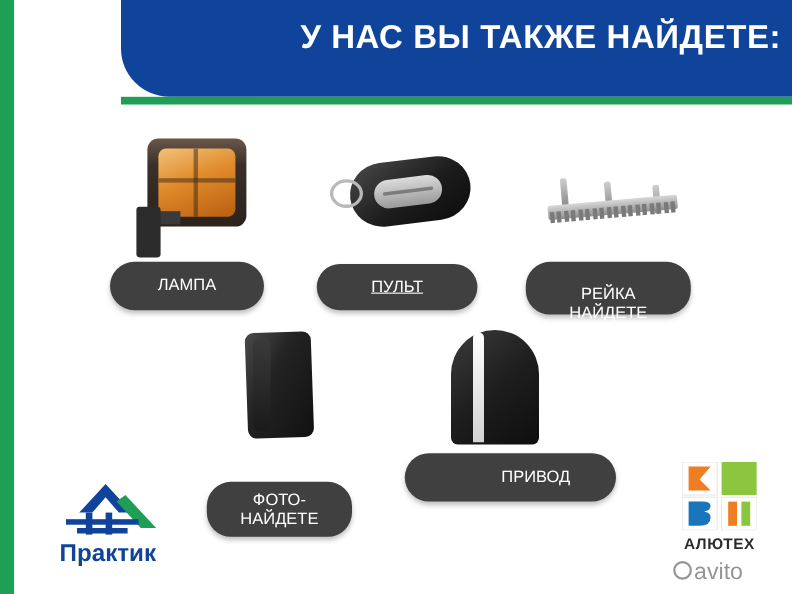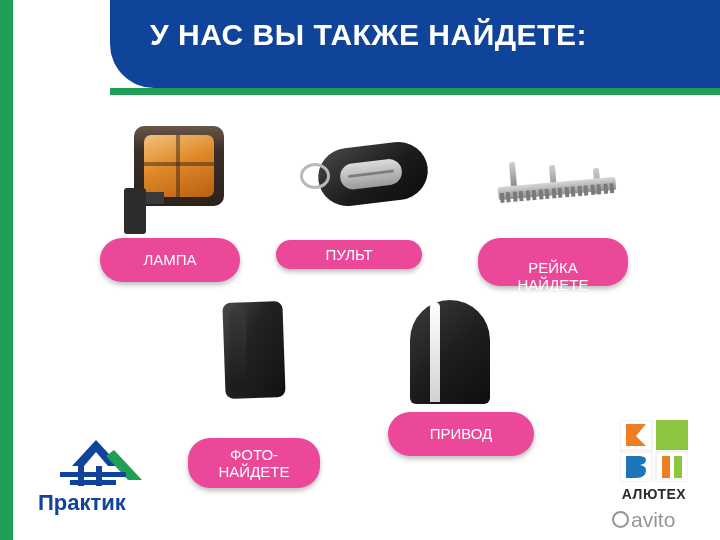--- a/index.html
+++ b/index.html
@@ -57,42 +57,42 @@
   }
   .header-title {
     position: absolute;
     left: 150px;
     top: 18px;
     width: 560px;
     color: #ffffff;
     font-size: 30px;
     font-weight: bold;
     letter-spacing: 0.5px;
-    text-align: left;
+    text-align: right;
     line-height: 34px;
   }
   .label {
     position: absolute;
-    background: #ec4899;
+    background: #404040;
     color: #ffffff;
     border-radius: 22px;
     font-size: 15px;
     line-height: 18px;
     text-align: center;
     display: flex;
     align-items: center;
     justify-content: center;
     box-shadow: 0 3px 5px rgba(0,0,0,0.25);
   }
 
   .label-lamp   { left: 100px; top: 238px; width: 140px; height: 44px; }
-  .label-remote { left: 276px; top: 240px; width: 146px; height: 29px; }
+  .label-remote { left: 288px; top: 240px; width: 146px; height: 42px; text-decoration: underline; }
   .label-rack   { left: 478px; top: 238px; width: 150px; height: 48px; }
   .label-photo  { left: 188px; top: 410px; width: 132px; height: 50px; margin-top: 28px; }
-  .label-drive  { left: 388px; top: 412px; width: 146px; height: 44px; }
+  .label-drive  { left: 368px; top: 412px; width: 146px; height: 44px; padding-left: 46px; }
 
   
   .lamp {
     position: absolute;
     left: 118px;
     top: 126px;
     width: 110px;
     height: 108px;
   }
   .lamp-body {
@@ -307,21 +307,21 @@
     left: 18px;
     top: 0;
     width: 86px;
     height: 48px;
   }
   .logo-praktik .text {
     position: absolute;
     left: 0;
     top: 50px;
     width: 120px;
-    text-align: left;
+    text-align: center;
     color: #10449a;
     font-size: 22px;
     font-weight: bold;
   }
 
   
   .logo-alutech {
     position: absolute;
     left: 614px;
     top: 420px;

